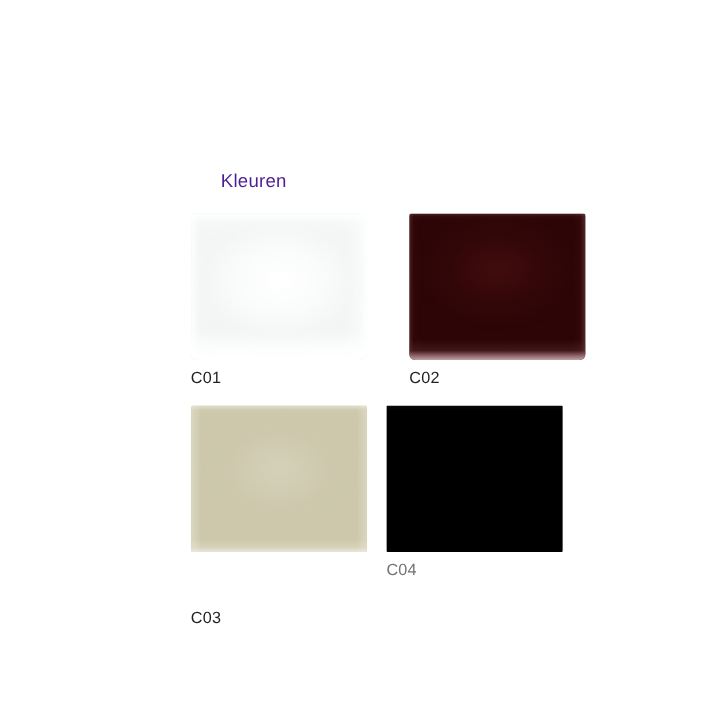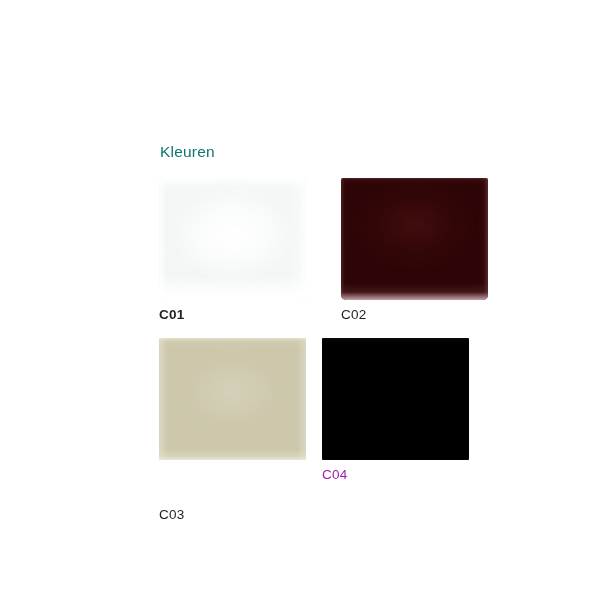--- a/index.html
+++ b/index.html
@@ -184,30 +184,30 @@
     color: #231f1f;
     letter-spacing: 0.2px;
     white-space: nowrap;
   }
 </style>
 </head>
 <body style="background-color: rgb(255, 255, 255);">
 
 <div id="page-root" style="background-color: rgb(255, 255, 255);">
 
-  <div class="section-title" style="color: #0f766e;">Kleuren</div>
+  <div class="section-title" style="color: #4c1d95; margin-left: 24px;">Kleuren</div>
 
   <div class="swatch-grid">
 
     <div class="swatch-cell cell-r0c0">
       <div class="swatch-chip chip-white">
         <div class="chip-fill" style="background-color: rgb(244, 246, 246);"></div>
         <div class="chip-sheen"></div>
       </div>
-      <div class="swatch-label" style="color: rgb(35, 31, 31); font-weight: bold;">C01</div>
+      <div class="swatch-label" style="color: rgb(35, 31, 31);">C01</div>
     </div>
 
     <div class="swatch-cell cell-r0c1">
       <div class="swatch-chip chip-burgundy">
         <div class="chip-fill" style="background-color: rgb(45, 5, 6);"></div>
         <div class="chip-sheen"></div>
       </div>
       <div class="swatch-label" style="color: rgb(35, 31, 31);">C02</div>
     </div>
 
@@ -217,17 +217,17 @@
         <div class="chip-sheen"></div>
       </div>
       <div class="swatch-label" style="color: rgb(35, 31, 31); margin-top: 46px;">C03</div>
     </div>
 
     <div class="swatch-cell cell-r1c1">
       <div class="swatch-chip chip-black">
         <div class="chip-fill" style="background-color: rgb(0, 0, 0);"></div>
         <div class="chip-sheen"></div>
       </div>
-      <div class="swatch-label" style="color: #a21caf;">C04</div>
+      <div class="swatch-label" style="color: #737373;">C04</div>
     </div>
 
   </div>
 </div>
 
 </body></html>

